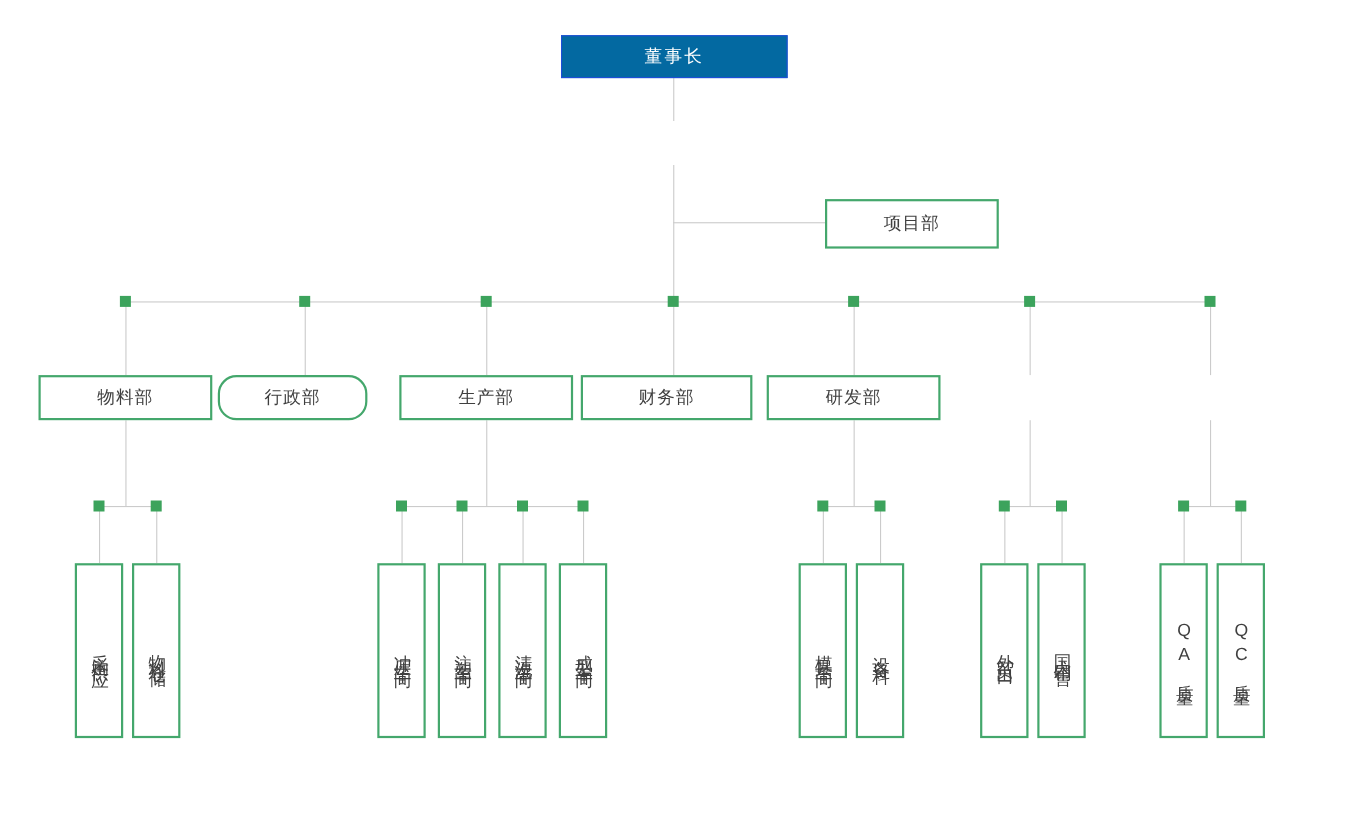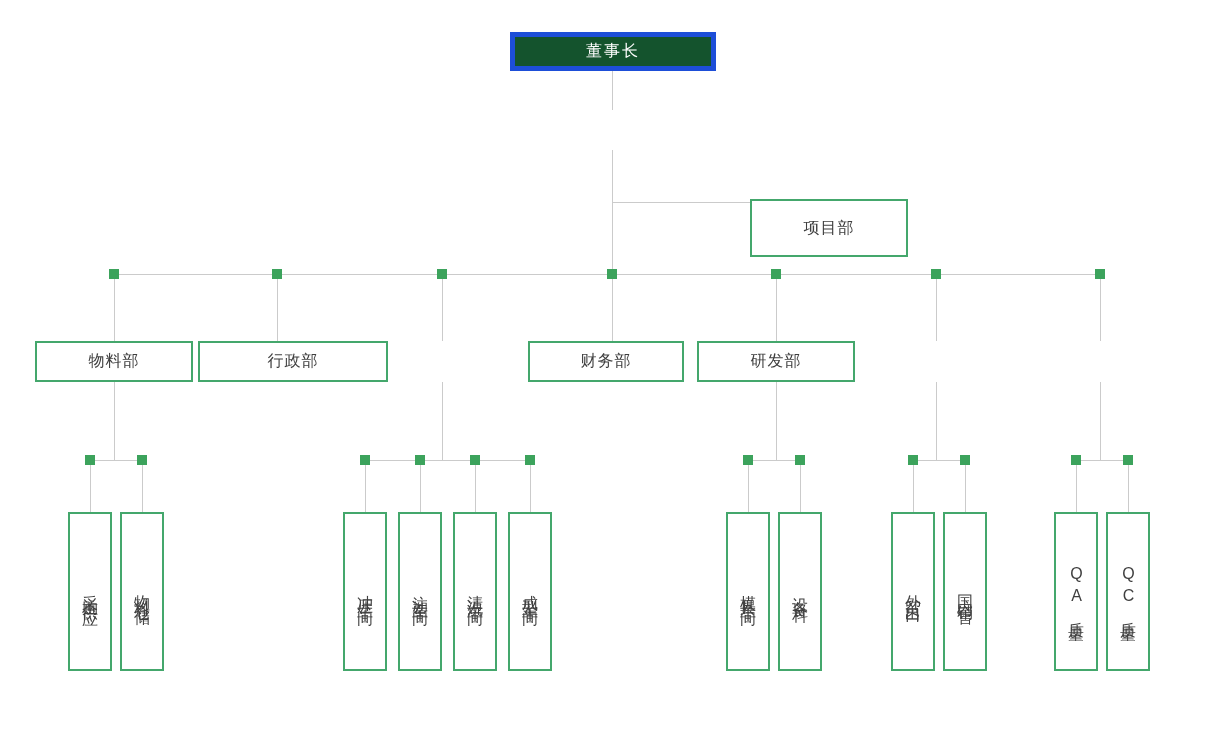--- a/index.html
+++ b/index.html
@@ -22,22 +22,22 @@
   
   .sq {
     position: absolute;
     width: 10px; height: 10px;
     background: #3ca35c;
   }
 
   
   .box-filled {
     position: absolute;
-    background: #14532d;
-    border: 5px solid #1d4ed8;
+    background: #0369a1;
+    border: 1px solid #1d4ed8;
     color: #ffffff;
     display: flex; align-items: center; justify-content: center;
     font-size: 16px;
     letter-spacing: 2px;
   }
 
   
   .box-outline {
     position: absolute;
     background: #ffffff;
@@ -129,29 +129,32 @@
   <div class="sq" style="left:743px; top:455px;"></div>
   <div class="sq" style="left:795px; top:455px;"></div>
   <div class="sq" style="left:908px; top:455px;"></div>
   <div class="sq" style="left:960px; top:455px;"></div>
   <div class="sq" style="left:1071px; top:455px;"></div>
   <div class="sq" style="left:1123px; top:455px;"></div>
 
   <div class="box-filled" style="left:510px; top:32px; width:206px; height:39px;">
     <span>董事长</span>
   </div>
-  <div class="box-outline" style="left:750px; top:199px; width:158px; height:58px;">
+  <div class="box-outline" style="left:750px; top:181px; width:158px; height:45px;">
     <span>项目部</span>
   </div>
 
   <div class="box-outline" style="left:35px; top:341px; width:158px; height:41px;">
     <span>物料部</span>
   </div>
-  <div class="box-outline" style="left:198px; top:341px; width:190px; height:41px;">
+  <div class="box-outline" style="left:198px; top:341px; width:136px; height:41px;border-radius:17px;">
     <span>行政部</span>
+  </div>
+  <div class="box-outline" style="left:363px; top:341px; width:158px; height:41px;">
+    <span>生产部</span>
   </div>
   <div class="box-outline" style="left:528px; top:341px; width:156px; height:41px;">
     <span>财务部</span>
   </div>
   <div class="box-outline" style="left:697px; top:341px; width:158px; height:41px;">
     <span>研发部</span>
   </div>
 
   <div class="box-vert" style="left:68px;">
     <span class="vtext">采购供应</span>

